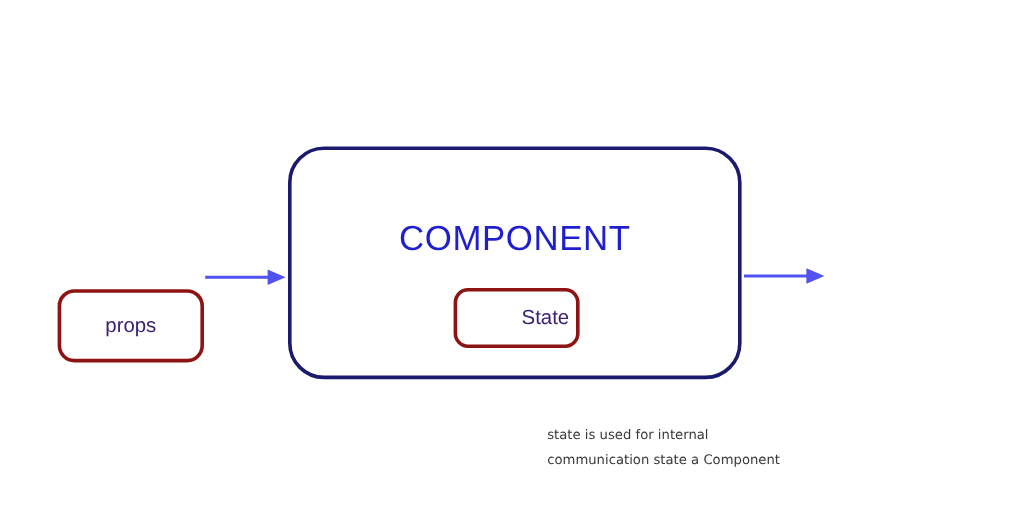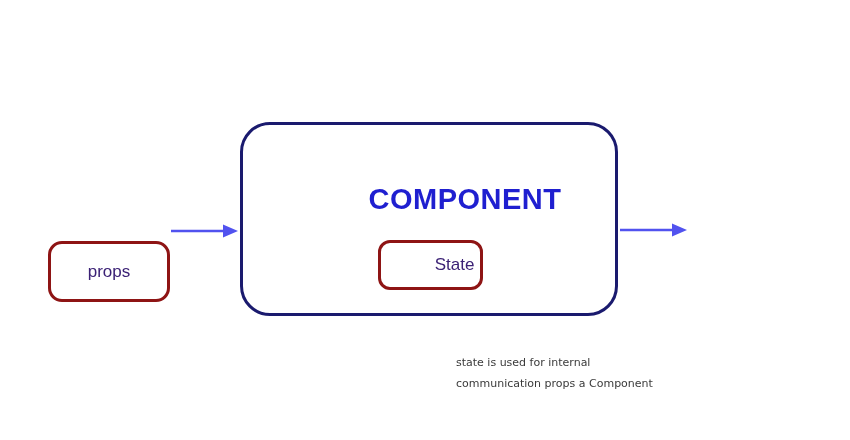--- a/index.html
+++ b/index.html
@@ -31,24 +31,23 @@
     border: 3px solid var(--component-border);
     border-radius: 30px;
   }
   .component-title {
     position: absolute;
     left: 0;
     top: 58px;
     width: 100%;
     text-align: center;
     font-size: 29px;
-    font-weight: bold;
+    font-weight: normal;
     color: var(--component-title);
     letter-spacing: 0.5px;
-    padding-left: 36px;
   }
   .small-box {
     border: 3px solid var(--box-border-red);
     border-radius: 14px;
     color: var(--label-text);
     font-size: 17px;
   }
   .props-box {
     left: 48px;
     top: 200px;
@@ -121,16 +120,16 @@
     <polygon points="53,3.5 68,10 53,16.5" fill="#5152ef"></polygon>
   </svg>
 
   <svg class="arrow arrow-right" viewBox="0 0 70 20">
     <line x1="1" y1="10" x2="54" y2="10" stroke-width="2.5" stroke="#5152ef"></line>
     <polygon points="53,3.5 68,10 53,16.5" fill="#5152ef"></polygon>
   </svg>
 
   <div class="caption">
     <div>state is used for internal</div>
-    <div>communication props a Component</div>
+    <div>communication state a Component</div>
   </div>
 
 </div>
 
 </body></html>

